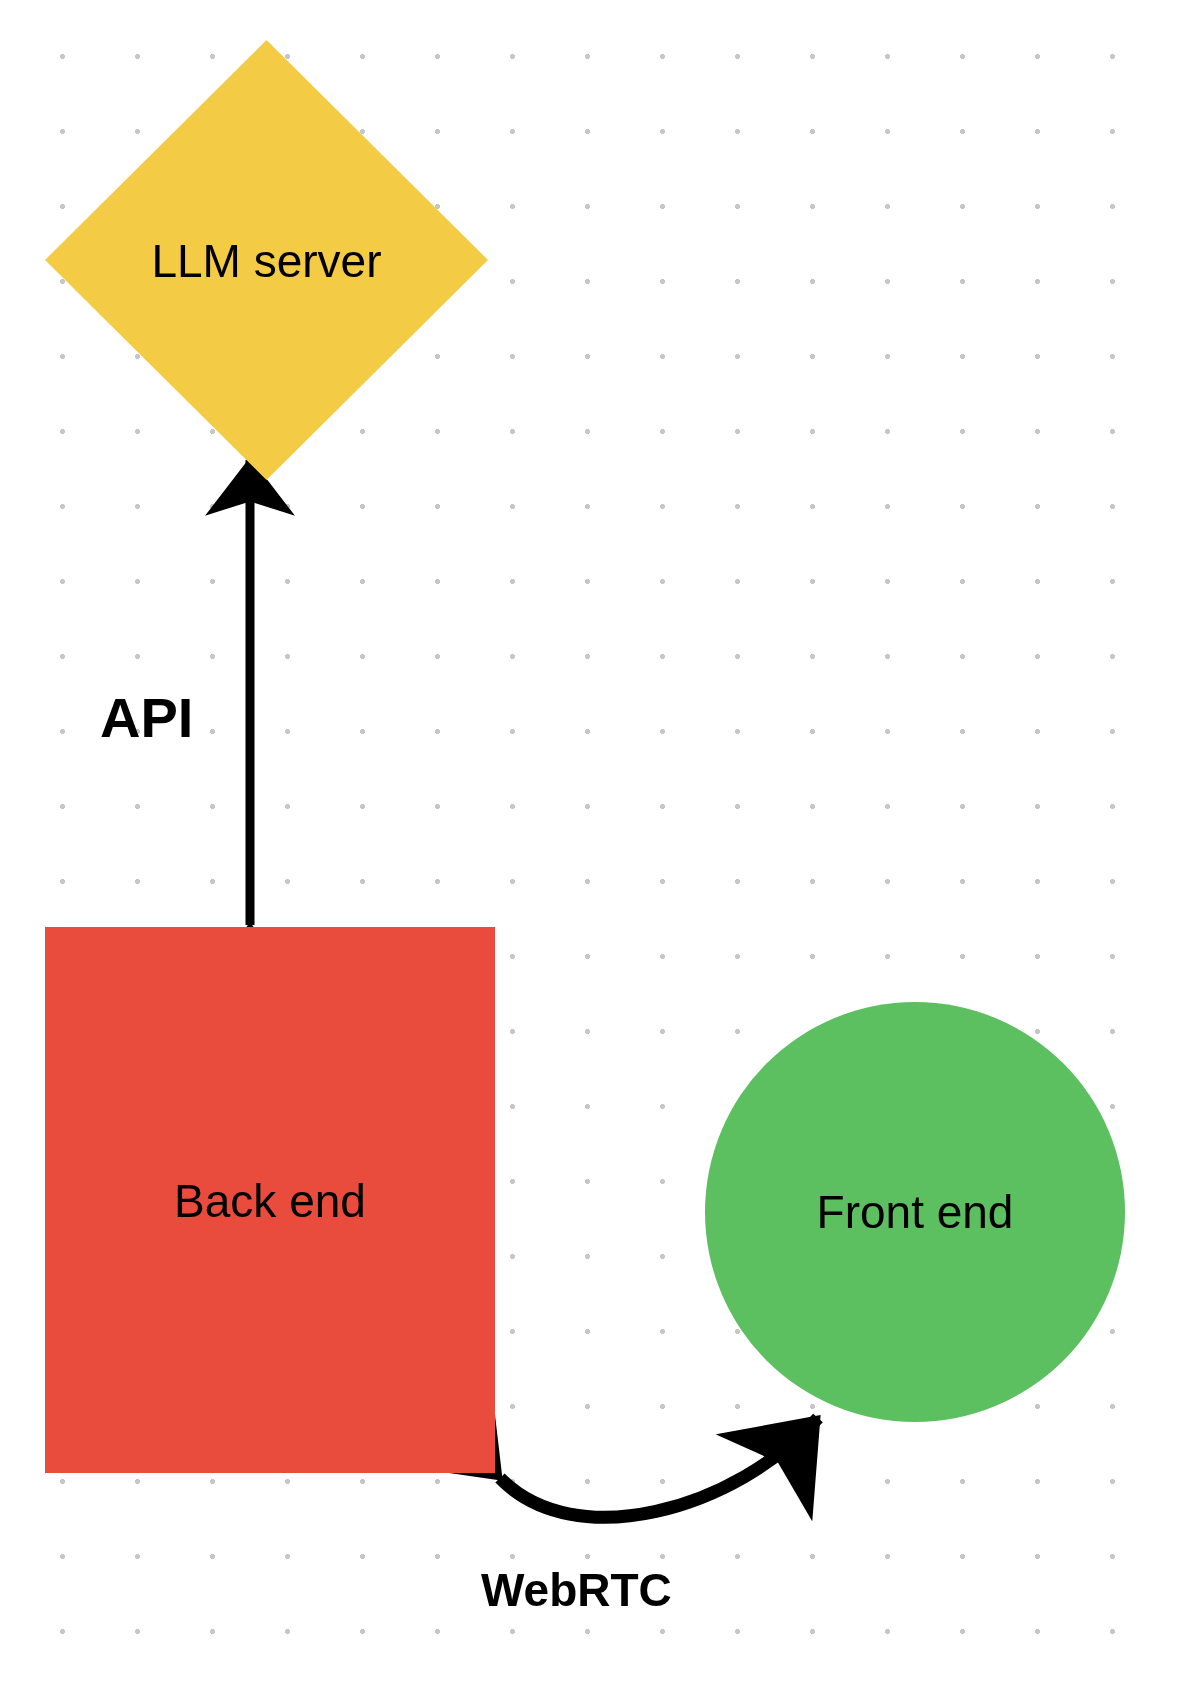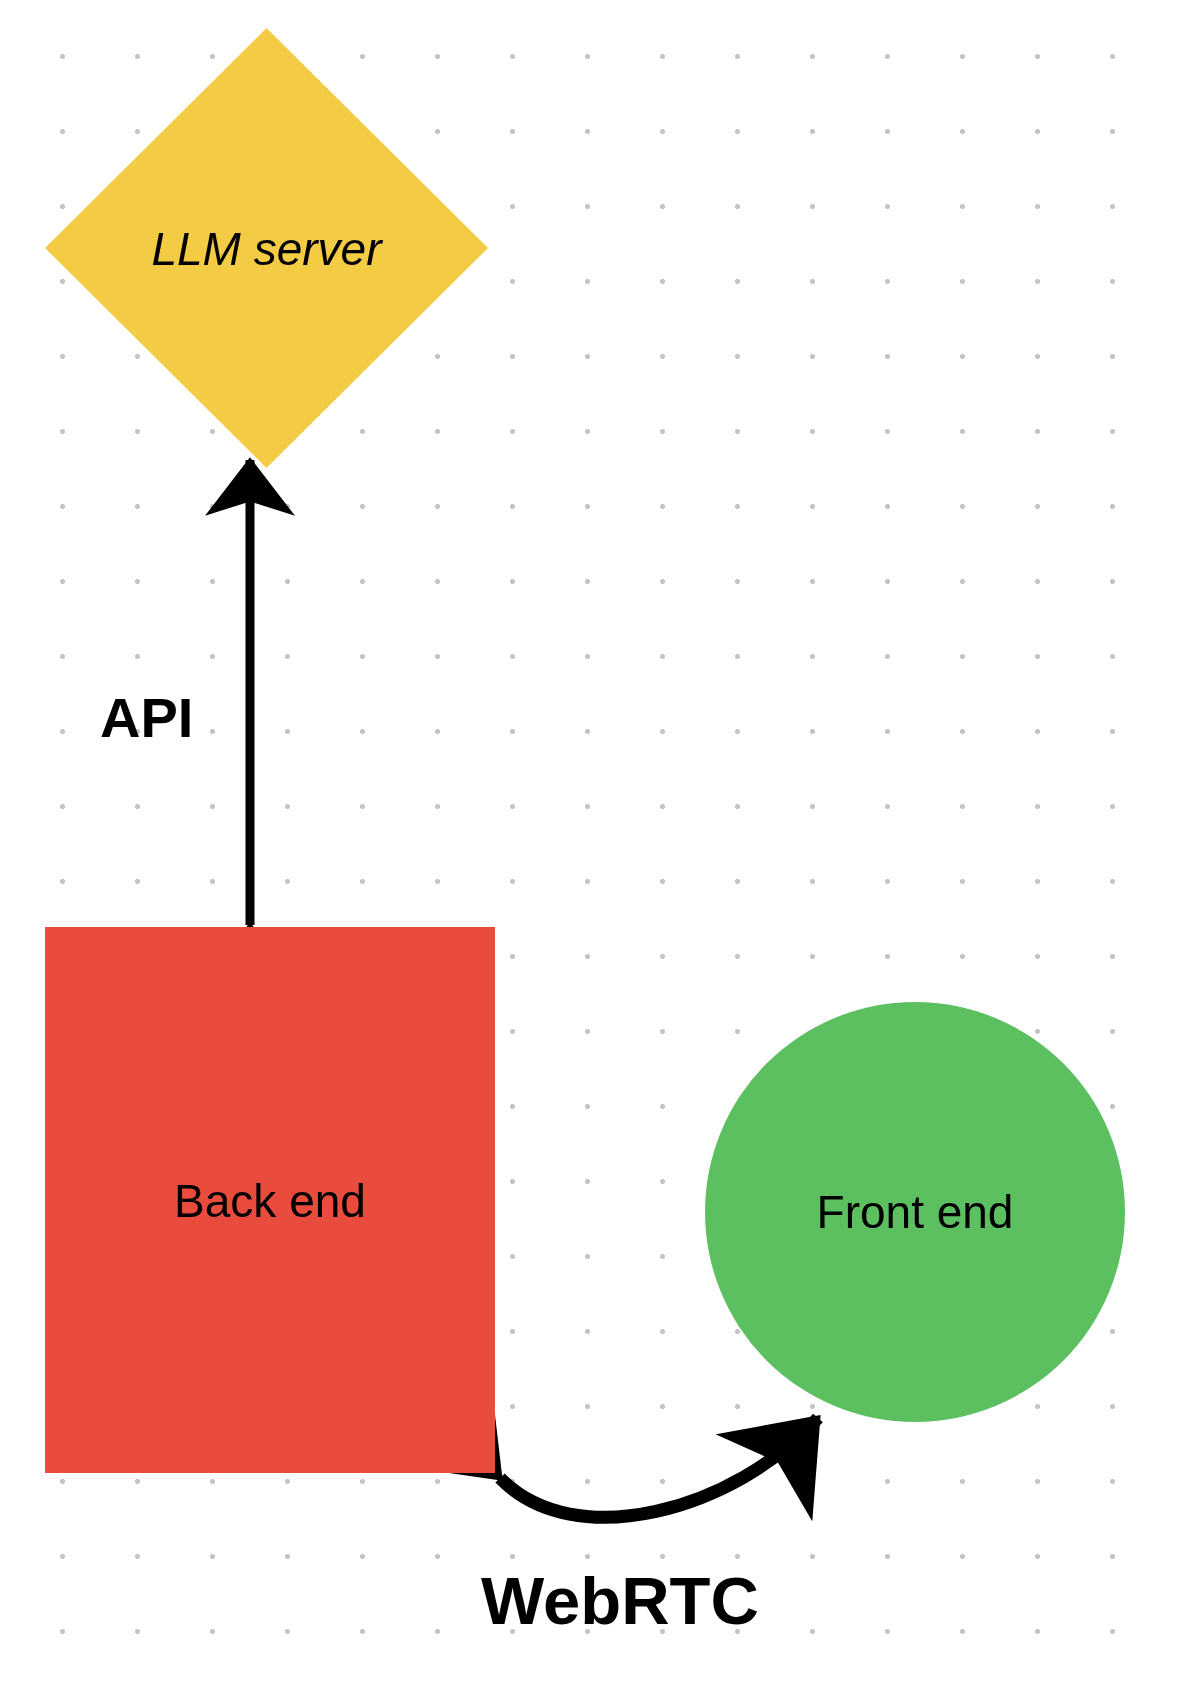--- a/index.html
+++ b/index.html
@@ -29,24 +29,23 @@
     font-weight: 400;
     line-height: 1;
     white-space: nowrap;
     pointer-events: none;
   }
 
   
   #llm-diamond {
     position: absolute;
     left: 45px;
-    top: 28px;
+    top: 40px;
     width: 443px;
     height: 440px;
-    font-style: italic;
   }
   #llm-diamond .diamond-body {
     position: absolute;
     inset: 0;
     background: #F4CB45;
     clip-path: polygon(50% 0%, 100% 50%, 50% 100%, 0% 50%);
   }
   #llm-diamond .shape-label {
     top: 198px;
   }
@@ -105,21 +104,21 @@
     line-height: 1;
     white-space: nowrap;
   }
   #api-label {
     left: 100px;
     top: 690px;
   }
   #webrtc-label {
     left: 481px;
     top: 1567px;
-    font-size: 67px;
+    font-size: 46px;
   }
 </style>
 </head>
 <body>
 
 <div id="canvas">
 
   <svg id="api-connector" viewBox="0 0 1179 1697" xmlns="http://www.w3.org/2000/svg">
     <defs>
       <marker id="arrowUp" markerWidth="10" markerHeight="10" refX="6.2" refY="5" orient="auto" markerUnits="strokeWidth">

